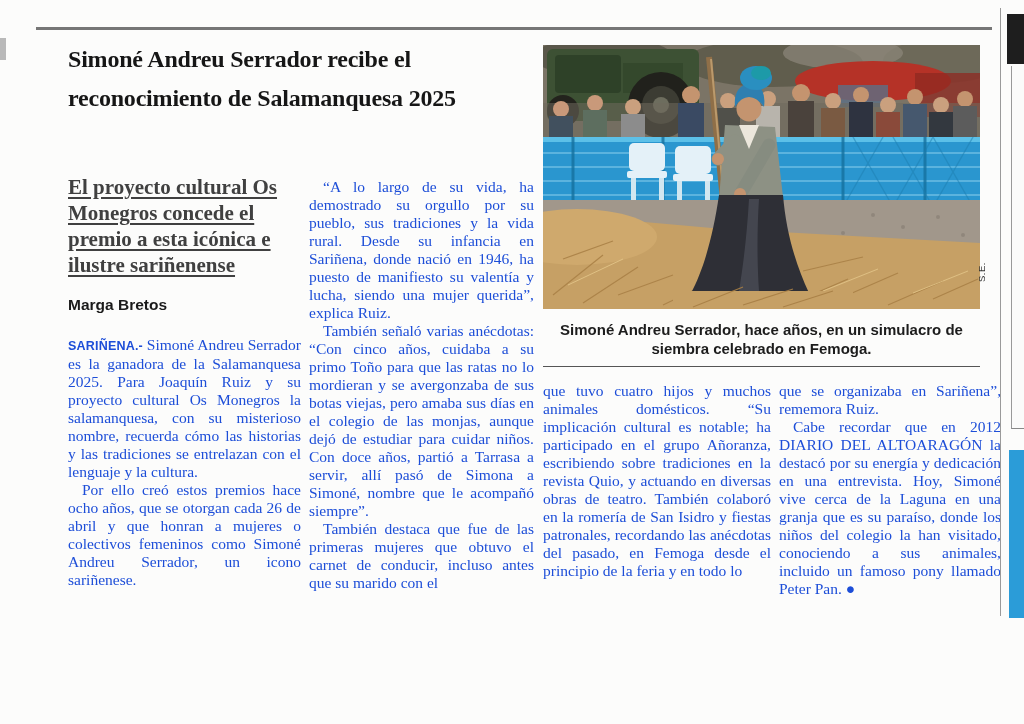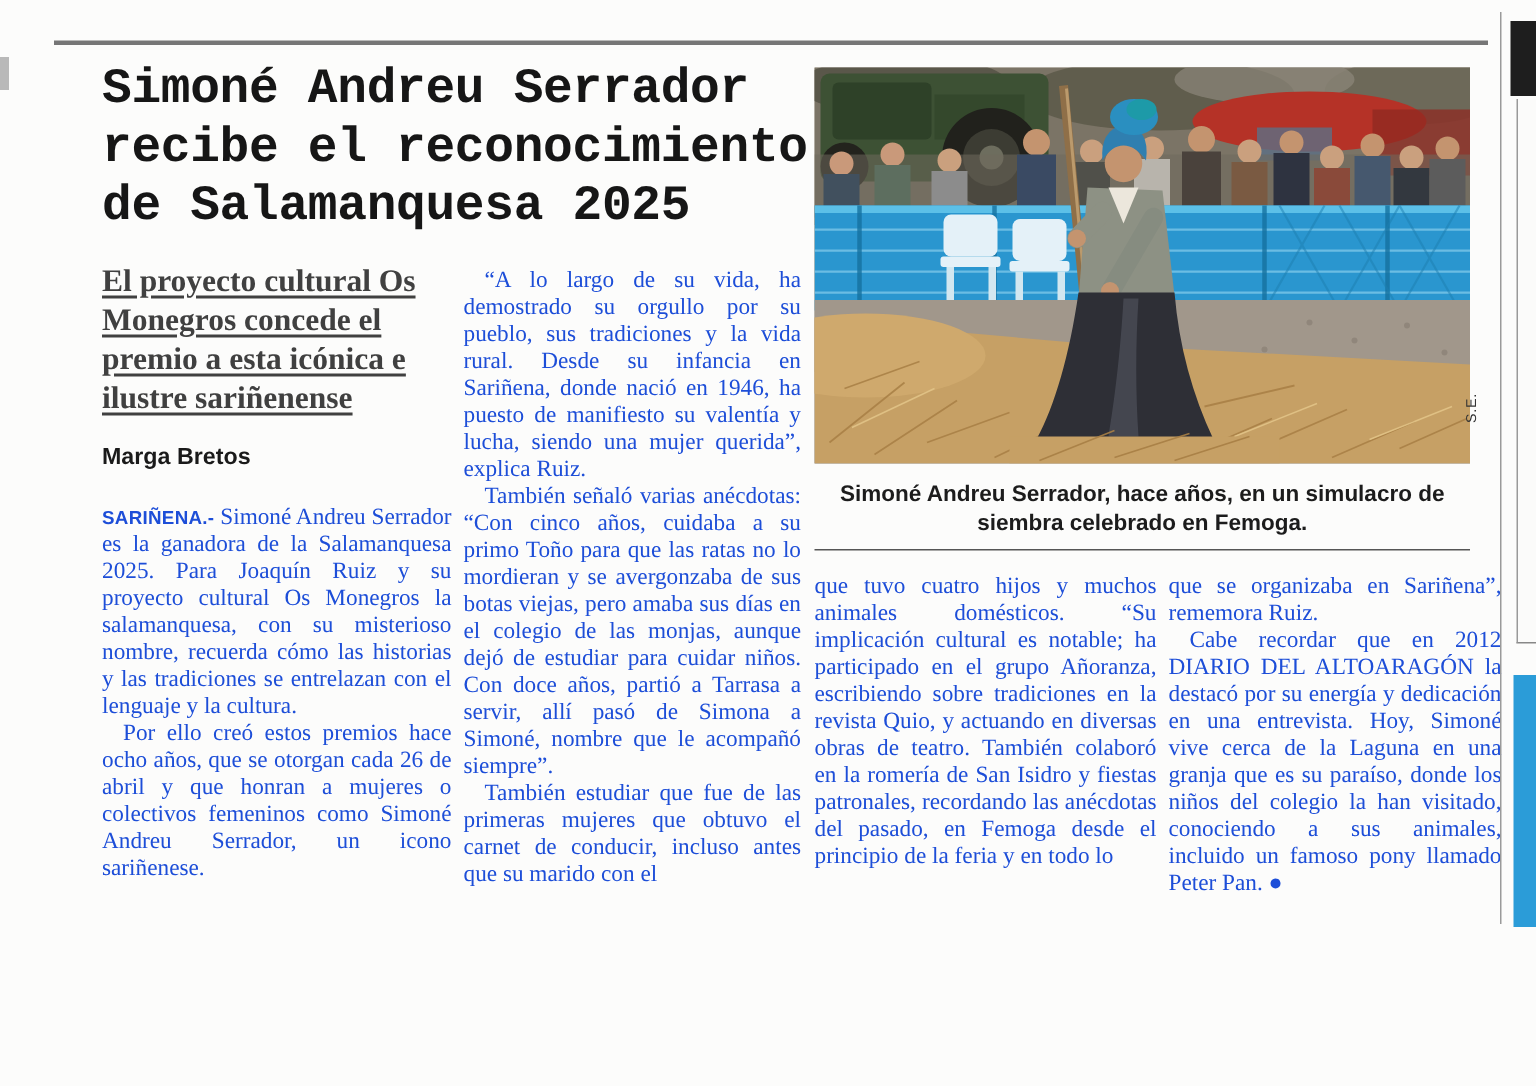--- a/index.html
+++ b/index.html
@@ -6,21 +6,21 @@
   .page{
     position:relative;width:1024px;height:724px;background:#fcfcfb;
     font-family:"Liberation Serif", serif;color:#1f1f1f;overflow:hidden;
   }
   .top-rule{position:absolute;left:36px;top:27px;width:956px;height:3px;background:#767676;}
   .edge-mark{position:absolute;left:0;top:38px;width:6px;height:22px;background:#b9b9b9;}
 
   
   .headline{
     position:absolute;left:68px;top:40px;width:472px;margin:0;
-    font-size:33px;line-height:39px;font-weight:700;letter-spacing:-.2px;color:#161616;font-family:Liberation Mono, monospace;
+    font-size:24px;line-height:39px;font-weight:700;letter-spacing:-.2px;color:#161616;
   }
   .deck{position:absolute;left:68px;top:174px;width:238px;margin:0;
     font-size:21px;line-height:26px;font-weight:700;color:#404040;}
   .deck span{text-decoration:underline;text-decoration-thickness:2px;text-underline-offset:3px;}
   .byline{position:absolute;left:68px;top:296px;width:232px;text-align:left;
     font-family:"Liberation Sans", sans-serif;font-weight:700;font-size:15.5px;color:#1a1a1a;}
 
   .col{position:absolute;font-size:15.5px;line-height:18px;text-align:justify;color:#1d4ed8;}
   .col p{margin:0;}
   .col p.indent{text-indent:14px;}
@@ -66,21 +66,21 @@
   <div class="byline">Marga Bretos</div>
 
   <div class="col col1">
     <p><b class="dateline">SARIÑENA.-</b> <span>Simoné Andreu Serrador es la ganadora de la Salamanquesa 2025. Para Joaquín Ruiz y su proyecto cultural Os Monegros la salamanquesa, con su misterioso nombre, recuerda cómo las historias y las tradiciones se entrelazan con el lenguaje y la cultura.</span></p>
     <p class="indent">Por ello creó estos premios hace ocho años, que se otorgan cada 26 de abril y que honran a mujeres o colectivos femeninos como Simoné Andreu Serrador, un icono sariñenese.</p>
   </div>
 
   <div class="col col2">
     <p class="indent">“A lo largo de su vida, ha demostrado su orgullo por su pueblo, sus tradiciones y la vida rural. Desde su infancia en Sariñena, donde nació en 1946, ha puesto de manifiesto su valentía y lucha, siendo una mujer querida”, explica Ruiz.</p>
     <p class="indent">También señaló varias anécdotas: “Con cinco años, cuidaba a su primo Toño para que las ratas no lo mordieran y se avergonzaba de sus botas viejas, pero amaba sus días en el colegio de las monjas, aunque dejó de estudiar para cuidar niños. Con doce años, partió a Tarrasa a servir, allí pasó de Simona a Simoné, nombre que le acompañó siempre”.</p>
-    <p class="indent">También estudiar que fue de las primeras mujeres que obtuvo el carnet de conducir, incluso antes que su marido con el</p>
+    <p class="indent">También destaca que fue de las primeras mujeres que obtuvo el carnet de conducir, incluso antes que su marido con el</p>
   </div>
 
   <div class="col col3">
     <p>que tuvo cuatro hijos y muchos animales domésticos. “Su implicación cultural es notable; ha participado en el grupo Añoranza, escribiendo sobre tradiciones en la revista Quio, y actuando en diversas obras de teatro. También colaboró en la romería de San Isidro y fiestas patronales, recordando las anécdotas del pasado, en Femoga desde el principio de la feria y en todo lo</p>
   </div>
 
   <div class="col col4">
     <p>que se organizaba en Sariñena”, rememora Ruiz.</p>
     <p class="indent">Cabe recordar que en 2012 DIARIO DEL ALTOARAGÓN la destacó por su energía y dedicación en una entrevista. Hoy, Simoné vive cerca de la Laguna en una granja que es su paraíso, donde los niños del colegio la han visitado, conociendo a sus animales, incluido un famoso pony llamado Peter Pan. ●</p>
   </div>

